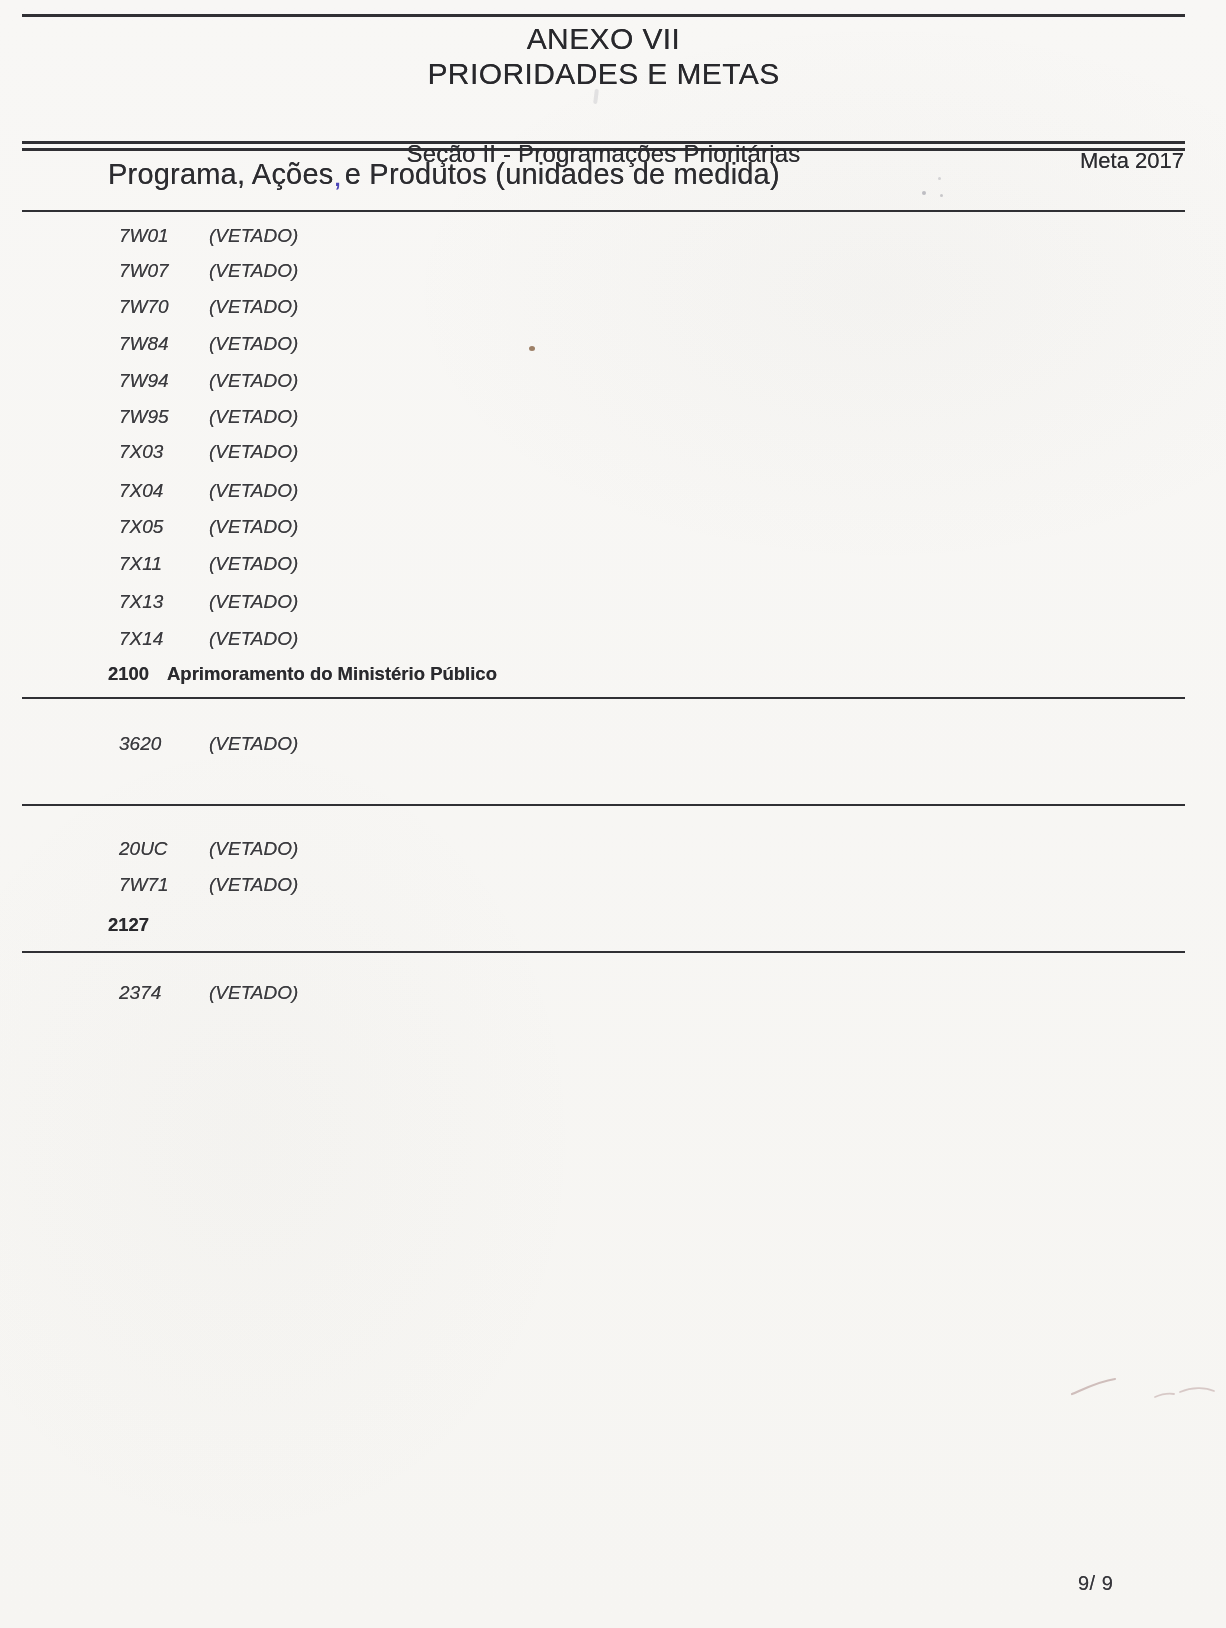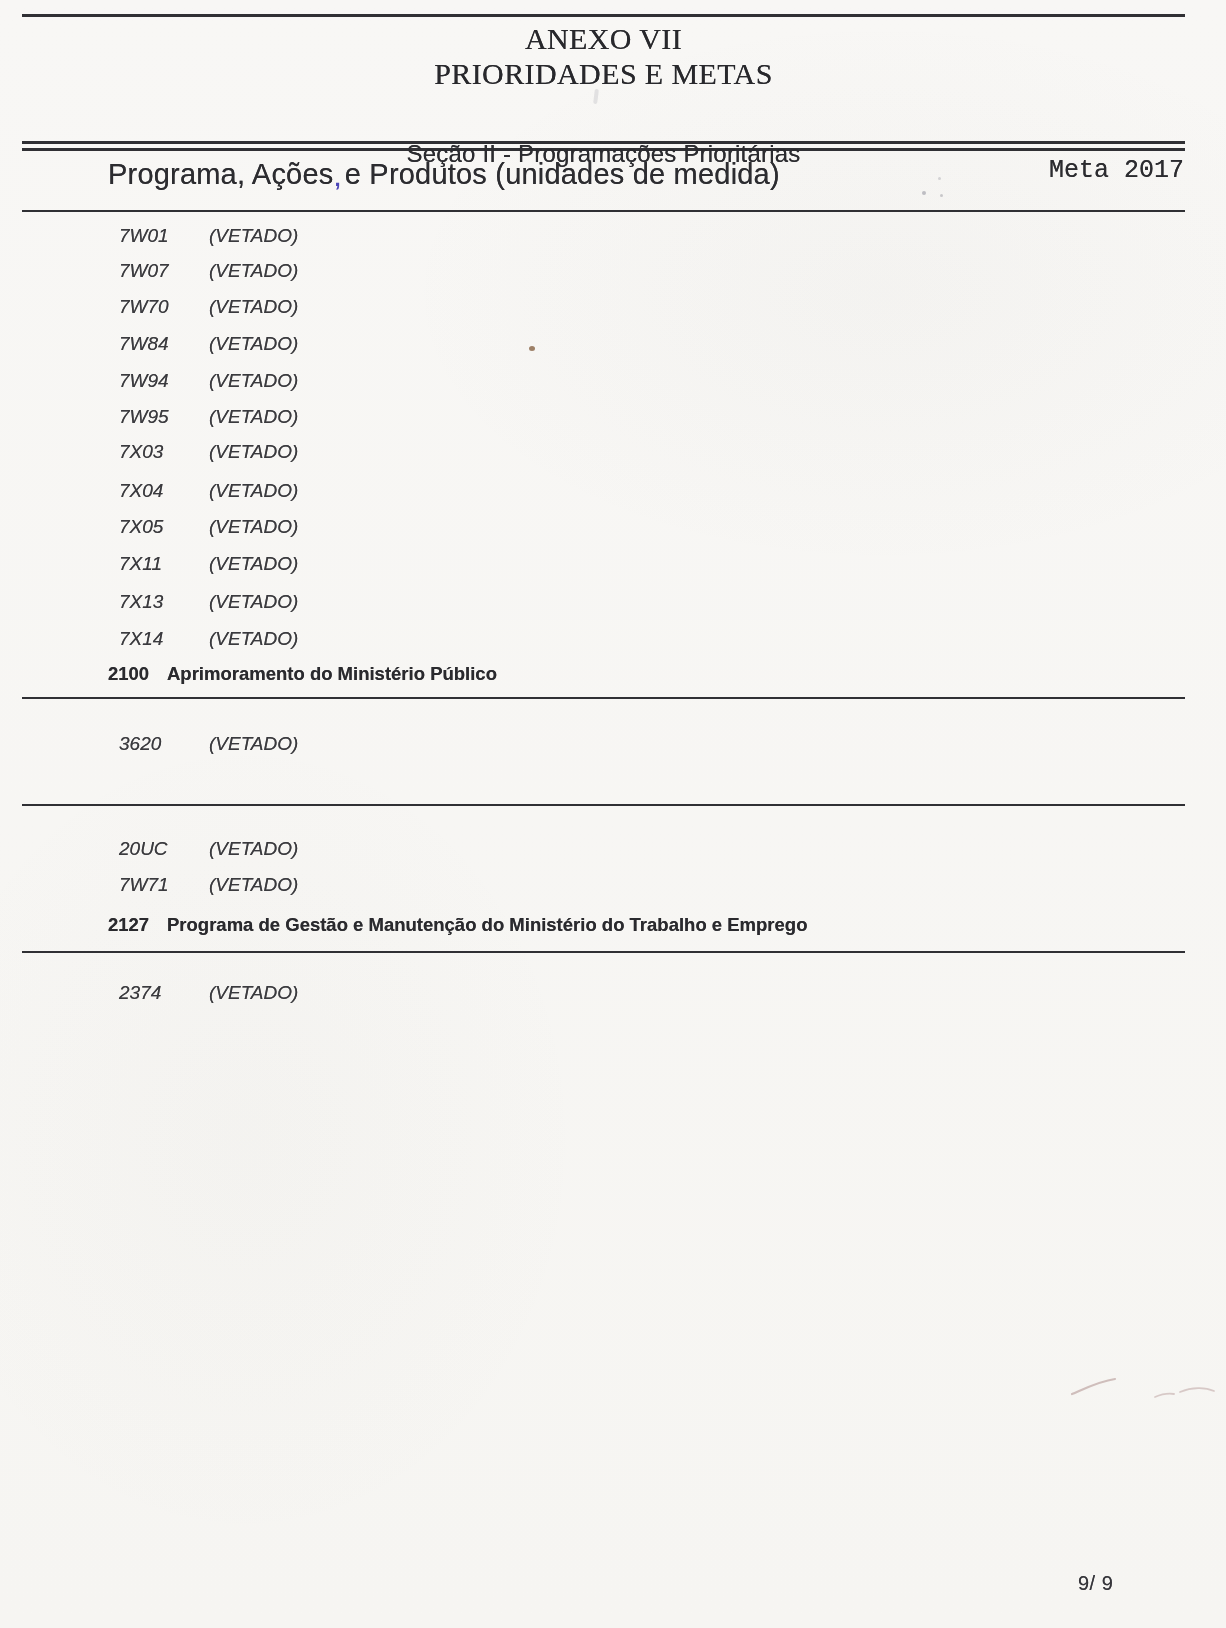--- a/index.html
+++ b/index.html
@@ -22,21 +22,20 @@
   .rule-top{top:14px}
   .rule-dbl-a{top:141px}
   .rule-dbl-b{top:148px}
   .rule-headbottom{top:210px}
 
   .titles{position:absolute;left:22px;width:1163px;text-align:center;}
   .title-line{
     font-size:30px;letter-spacing:.4px;color:#28282c;
     text-shadow:0 0 .6px rgba(40,40,44,.85);
     white-space:nowrap;
-    font-family:Liberation Serif, serif;
   }
   .title1{position:absolute;top:22px;left:0;width:100%;}
   .title2{position:absolute;top:57px;left:0;width:100%;}
   .section-heading{
     position:absolute;top:108px;left:0;width:100%;
     font-size:24px;color:#2b2b2f;letter-spacing:.2px;
     text-shadow:0 0 .5px rgba(40,40,44,.8);
     white-space:nowrap;
     margin-top:32px;
   }
@@ -46,25 +45,24 @@
     font-size:29px;color:#2c2c30;letter-spacing:.2px;
     text-shadow:0 0 .6px rgba(40,40,44,.8);
     white-space:nowrap;
   }
   .ink-mark{
     color:#4b45b8;font-size:22px;font-weight:bold;
     margin:0 4px 0 1px;vertical-align:-2px;
     text-shadow:none;
   }
   .col-head-right{
-    position:absolute;right:42px;top:156px;
-    font-size:25px;color:#2c2c30;
+    position:absolute;right:42px;top:148px;
+    font-size:22px;color:#2c2c30;
     text-shadow:0 0 .6px rgba(40,40,44,.8);
     white-space:nowrap;
-    font-family:Liberation Mono, monospace;
   }
 
   .row{position:absolute;left:0;width:1226px;height:24px;line-height:22px;}
   .row .code{position:absolute;white-space:nowrap;}
   .row .val{position:absolute;white-space:nowrap;}
   .action{font-style:italic;font-size:19px;color:#3a3a3e;text-shadow:0 0 .5px rgba(58,58,62,.75);}
   .action .code{left:119px;}
   .action .val{left:209px;text-align:right;}
   .program{font-weight:bold;font-size:18.5px;color:#2a2a2e;text-shadow:0 0 .4px rgba(42,42,46,.7);}
   .program .code{left:108px;}
@@ -175,21 +173,20 @@
   <div class="row action" style="top:838px">
     <span class="code">20UC</span>
     <span class="val">(VETADO)</span>
   </div>
   <div class="row action" style="top:874px">
     <span class="code">7W71</span>
     <span class="val">(VETADO)</span>
   </div>
   <div class="row program" style="top:914px">
     <span class="code">2127</span>
-    <span class="val">Programa de Gestão e Manutenção do Ministério do Trabalho e Emprego</span>
   </div>
 
   <div class="row action" style="top:982px">
     <span class="code">2374</span>
     <span class="val">(VETADO)</span>
   </div>
 
   <div class="speck speck-brown"></div>
   <div class="speck speck-g1"></div>
   <div class="speck speck-g2"></div>

